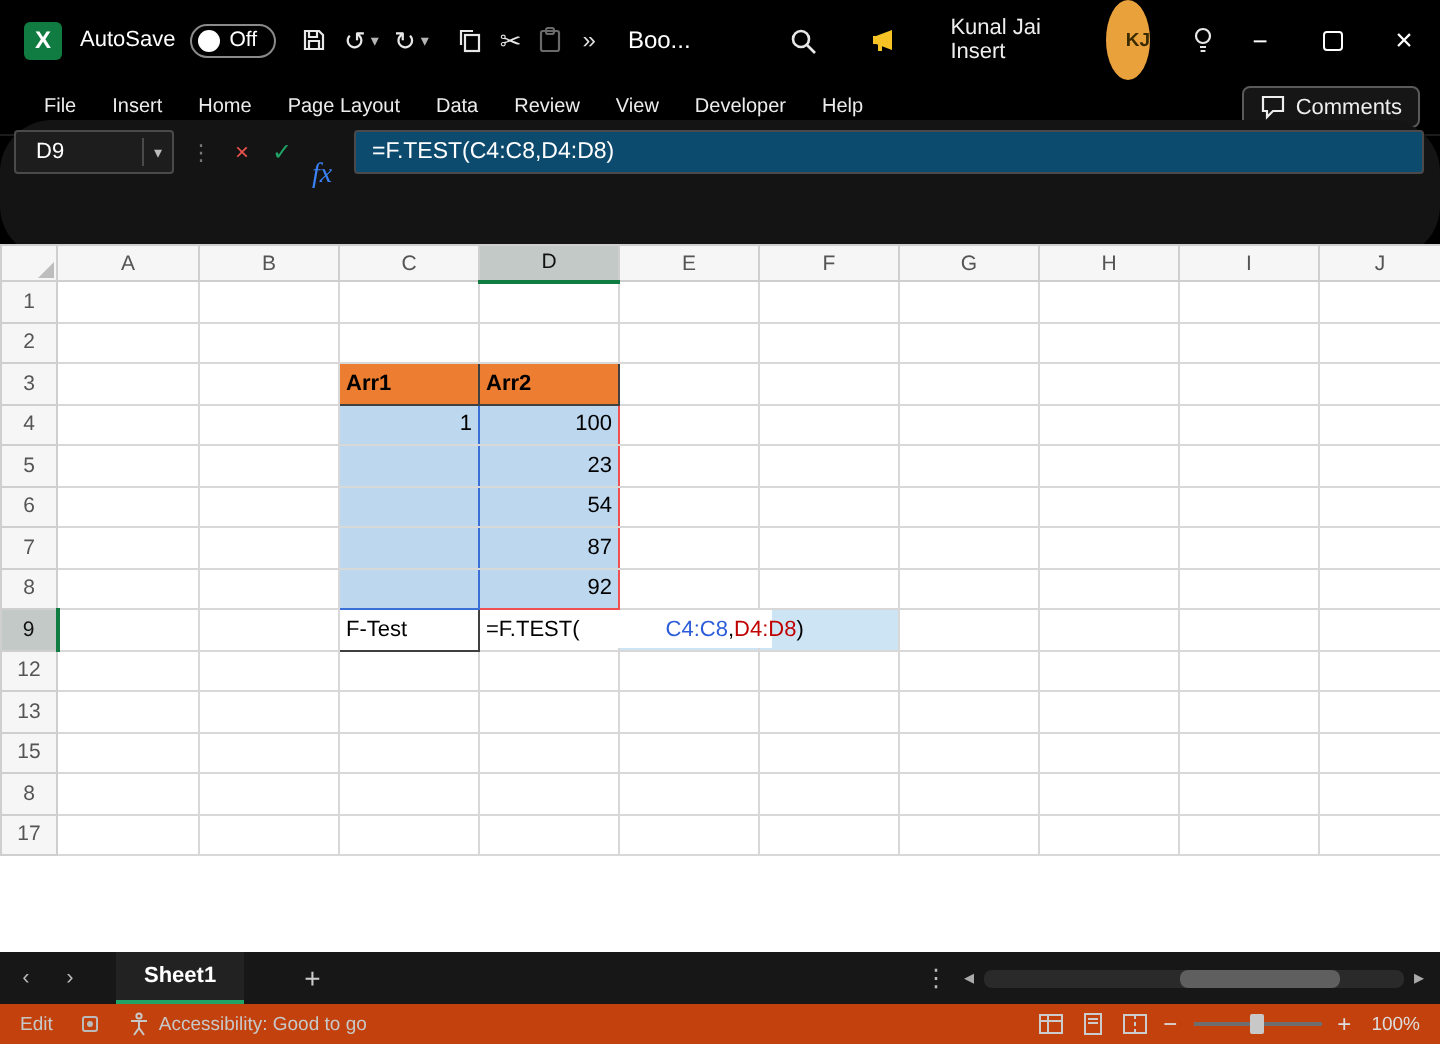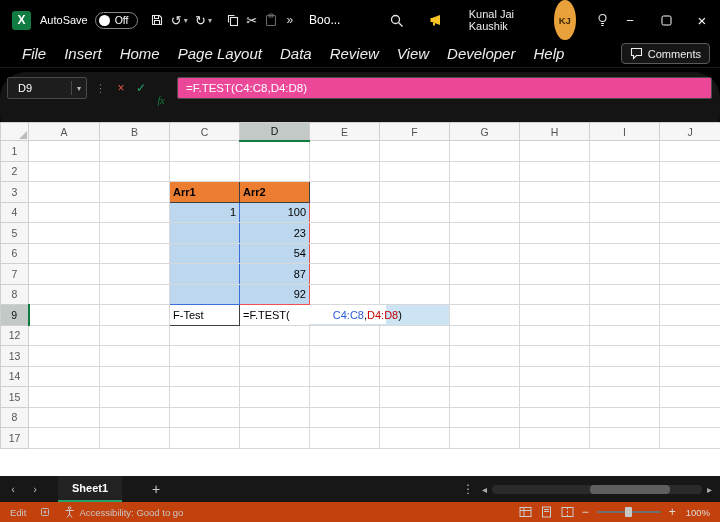--- a/index.html
+++ b/index.html
@@ -22,43 +22,43 @@
   .knob{width:11px;height:11px;border-radius:50%;background:#fff;}
   .toggle-label{font-size:10.5px;color:#fff;text-align:center;}
   .tb-btn{background:none;border:none;color:#e8e8e8;display:flex;align-items:center;justify-content:center;width:22px;height:26px;font-size:13px;padding:0;}
   .tb-caret{color:#b5b5b5;font-size:8px;margin:0 3px 0 -2px;}
   .dim{opacity:.45;}
   .tb-more{color:#ddd;font-size:12px;margin-left:6px;}
   .doc-name{margin-left:16px;font-size:12px;color:#fff;}
   .tb-search{margin-left:46px;}
   .tb-announce{margin-left:20px;}
   .user-name{margin-left:24px;font-size:11px;color:#eee;}
-  .avatar{width:22px;height:40px;border-radius:50%;background:var(--avatar_bg);color:#3a2a00;display:flex;align-items:center;justify-content:center;font-size:9.5px;font-weight:bold;margin:0 9px;flex:none;}
+  .avatar{width:22px;height:40px;border-radius:50%;background:var(--avatar_bg);color:#3a2a00;display:flex;align-items:center;justify-content:flex-end;font-size:9.5px;font-weight:bold;margin:0 9px;flex:none;}
   .tb-bulb{margin-left:8px;}
   .win-controls{margin-left:auto;display:flex;height:40px;}
   .win-controls button{width:36px;height:40px;background:none;border:none;color:#fff;font-size:13px;display:flex;align-items:center;justify-content:center;}
 
   
   .ribbonrow{position:absolute;top:40px;left:0;right:0;height:28px;background:#000;display:flex;align-items:center;border-bottom:1px solid #1c1c1c;}
   .tabs{display:flex;align-items:center;height:100%;padding-left:13px;}
-  .rtab{color:#ececec;font-size:15px;padding:0 9px;height:100%;display:flex;align-items:center;white-space:nowrap;font-style:italic;}
+  .rtab{color:#ececec;font-size:10px;padding:0 9px;height:100%;display:flex;align-items:center;white-space:nowrap;}
   .ribbon-right{margin-left:auto;display:flex;align-items:center;gap:9px;padding-right:10px;}
   .comments-btn{display:flex;gap:5px;align-items:center;background:#161616;border:1px solid #5a5a5a;border-radius:4px;color:#eee;font-size:11px;height:21px;padding:0 8px;}
 
   
-  .formula-section{position:absolute;top:72px;left:0;right:0;height:69px;background:#141414;border-radius:26px;}
+  .formula-section{position:absolute;top:60px;left:0;right:0;height:69px;background:#141414;border-radius:26px;}
   .fx-row{display:flex;align-items:center;height:26px;margin-top:3px;}
   .name-box{width:80px;height:22px;background:#1d1d1d;border:1px solid #4a4a4a;border-radius:2px;margin-left:7px;display:flex;align-items:center;color:#fff;font-size:11px;padding-left:10px;}
   .nb-caret{margin-left:auto;color:#bbb;font-size:8px;border-left:1px solid #4a4a4a;padding:0 5px;height:14px;display:flex;align-items:center;}
   .fx-sep{color:#777;margin:0 5px 0 8px;font-size:11px;}
   .fxb{background:none;border:none;width:20px;height:22px;display:flex;align-items:center;justify-content:center;font-size:12px;padding:0;}
   .fx-cancel{color:var(--cancel_red);}
   .fx-enter{color:var(--excel_green);}
-  .fx-fx{font-style:italic;color:#15803d;font-family:"Liberation Serif",serif;font-size:10px;margin-top:24px;}
-  .fx-input{flex:1;height:22px;background:#ec4899;border:1px solid #4a4a4a;border-radius:2px;margin:0 8px 0 6px;display:flex;align-items:center;padding-left:8px;color:#fff;font-size:11.5px;white-space:pre;}
+  .fx-fx{font-style:italic;color:#3b82f6;font-family:"Liberation Serif",serif;font-size:14px;margin-top:24px;}
+  .fx-input{flex:1;height:22px;background:#0c4a6e;border:1px solid #4a4a4a;border-radius:2px;margin:0 8px 0 6px;display:flex;align-items:center;padding-left:8px;color:#fff;font-size:11.5px;white-space:pre;}
 
   
   .grid-wrap{position:absolute;top:122px;left:0;width:720px;height:354px;background:#fff;overflow:hidden;}
   table.sheet{border-collapse:collapse;table-layout:fixed;width:721px;}
   .sheet th,.sheet td{border:1px solid var(--grid_line);padding:0;font-weight:normal;overflow:hidden;white-space:nowrap;}
   .sheet tr{height:20.5px;}
   .sheet tr.hdr{height:18px;}
   .hdr th{background:#F6F6F6;font-size:10.5px;color:#555;border:1px solid #CFCFCF;text-align:center;}
   th.corner{position:relative;}
   .corner-tri{position:absolute;right:1px;bottom:1px;width:0;height:0;border-left:8px solid transparent;border-bottom:8px solid #BDBDBD;}
@@ -160,21 +160,21 @@
           <circle cx="6.5" cy="6.5" r="4"></circle>
           <path d="M9.5 9.5l4 4"></path>
         </svg>
     </button>
     <button class="tb-btn tb-announce">
       <svg width="15" height="15" viewBox="0 0 15 15">
           <path d="M12 2L4 5H2.5v4H4l8 3z" fill="var(--megaphone_yellow)"></path>
           <path d="M5 9.5v3h2v-3z" fill="var(--megaphone_yellow)"></path>
         </svg>
     </button>
-    <span class="user-name">Kunal Jai Kaushik</span>
+    <span class="user-name">Kunal Jai Insert</span>
     <div class="avatar">
         <span>KJ</span>
       </div>
     <button class="tb-btn tb-bulb">
       <svg width="13" height="15" viewBox="0 0 13 15" fill="none" stroke="currentColor" stroke-width="1.1">
           <circle cx="6.5" cy="5" r="3.5"></circle>
           <path d="M5 10.5h3M5.3 12.5h2.4"></path>
         </svg>
     </button>
     <div class="win-controls">
@@ -403,33 +403,20 @@
             <td class="cell"></td>
             <td class="cell"></td>
             <td class="cell"></td>
             <td class="cell"></td>
             <td class="cell"></td>
             <td class="cell"></td>
             <td class="cell"></td>
             <td class="cell"></td>
           </tr>
           <tr>
-            <th class="rowhead">14</th>
-            <td class="cell"></td>
-            <td class="cell"></td>
-            <td class="cell"></td>
-            <td class="cell"></td>
-            <td class="cell"></td>
-            <td class="cell"></td>
-            <td class="cell"></td>
-            <td class="cell"></td>
-            <td class="cell"></td>
-            <td class="cell"></td>
-          </tr>
-          <tr>
             <th class="rowhead">15</th>
             <td class="cell"></td>
             <td class="cell"></td>
             <td class="cell"></td>
             <td class="cell"></td>
             <td class="cell"></td>
             <td class="cell"></td>
             <td class="cell"></td>
             <td class="cell"></td>
             <td class="cell"></td>

